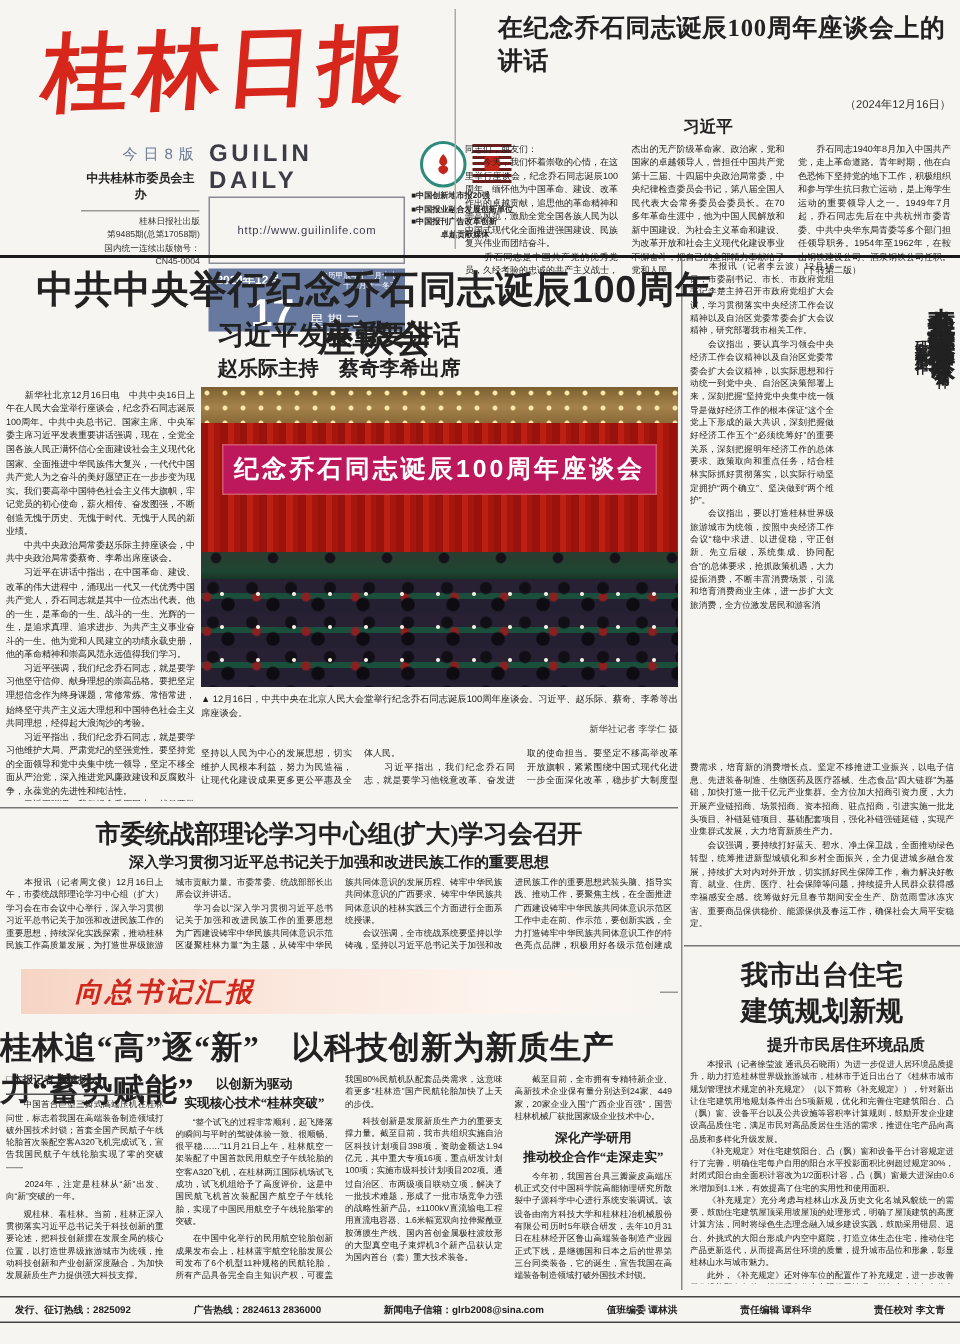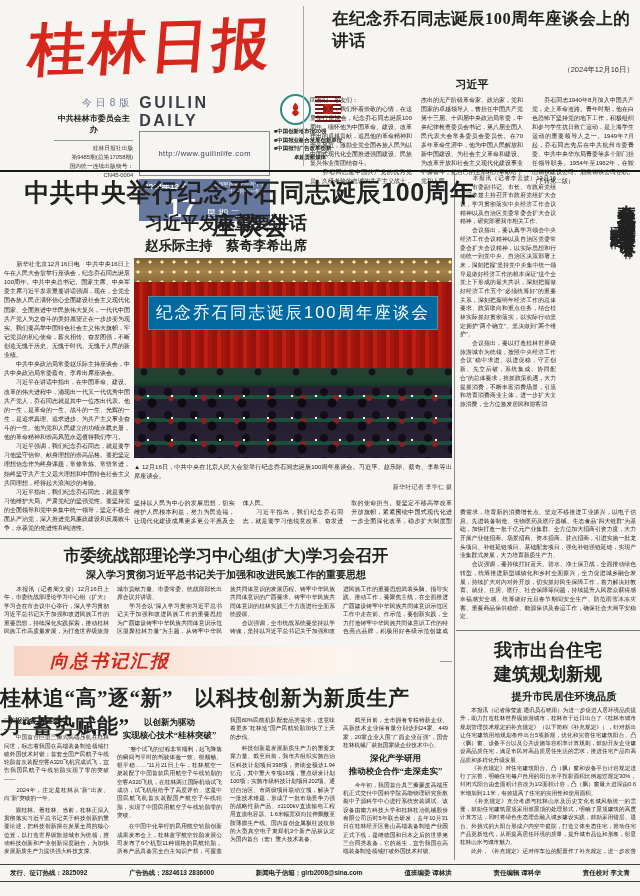--- a/index.html
+++ b/index.html
@@ -64,23 +64,23 @@
   
   #photo{left:134px;top:258px;width:318px;height:200px;background:#2e2833;overflow:hidden;}
   .ceiling{position:absolute;top:0;left:0;right:0;height:24px;
            background:linear-gradient(180deg,#7c6031,#a5824c 55%,#8a6a38);}
   .ceiling:after{content:"";position:absolute;inset:0;
       background-image:radial-gradient(circle at 4px 4px,#ffeaa9 0 1.2px,transparent 2px),
                        radial-gradient(circle at 9px 14px,#ffe095 0 1px,transparent 1.8px);
       background-size:12px 10px,14px 12px;}
   .curtain{position:absolute;top:24px;left:0;right:0;height:86px;
            background:repeating-linear-gradient(90deg,#99120b 0 5px,#bd2013 5px 9px,#a5160d 9px 13px);}
-  .pbanner{position:absolute;top:38px;left:14px;right:14px;height:32px;background:#0369a1;
+  .pbanner{position:absolute;top:38px;left:14px;right:14px;height:32px;background:#be185d;
            border:1px solid rgba(255,205,130,.35);display:flex;align-items:center;justify-content:center;
-           color:#fff;font-weight:normal;font-size:16.5px;letter-spacing:2px;}
+           color:#fff;font-weight:bold;font-size:16.5px;letter-spacing:2px;}
   .dais{position:absolute;top:110px;left:0;right:0;height:18px;
         background:linear-gradient(180deg,#2c3b30,#1e4631 70%,#173626);}
   .dais:after{content:"";position:absolute;inset:0;
         background-image:radial-gradient(circle at 10px 4px,#15121a 0 3px,transparent 4px);
         background-size:38px 18px;}
   .audience{position:absolute;top:128px;left:0;right:0;bottom:0;
         background:repeating-linear-gradient(180deg,#272133 0 9px,#1a4f3b 9px 13px,#242031 13px 23px);}
   .audience:before{content:"";position:absolute;inset:0;
         background-image:radial-gradient(circle at 8px 6px,#110e16 0 3.5px,transparent 4.5px),
                          radial-gradient(circle at 18px 17px,#0e0c12 0 4px,transparent 5px),

